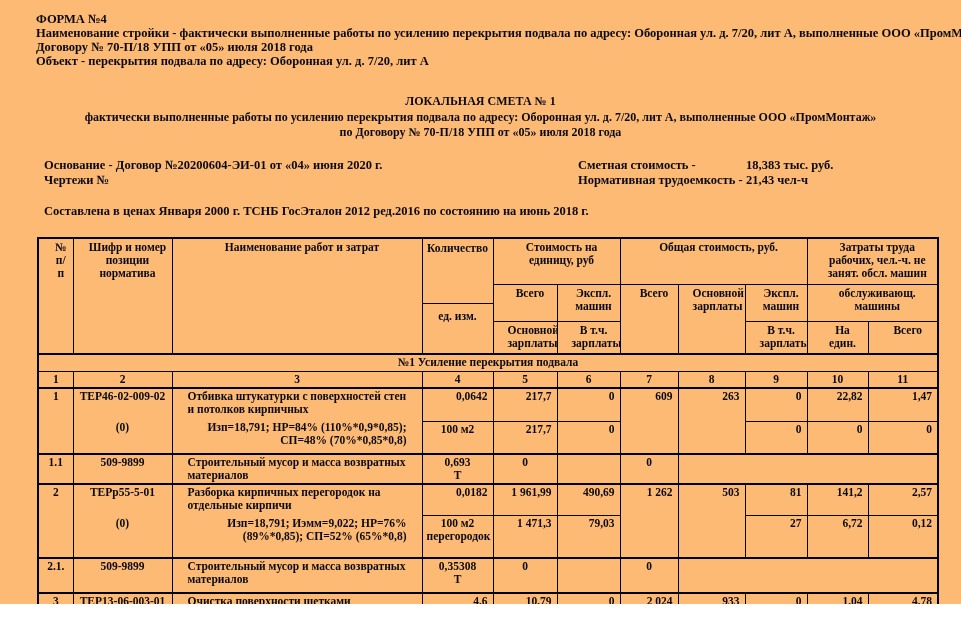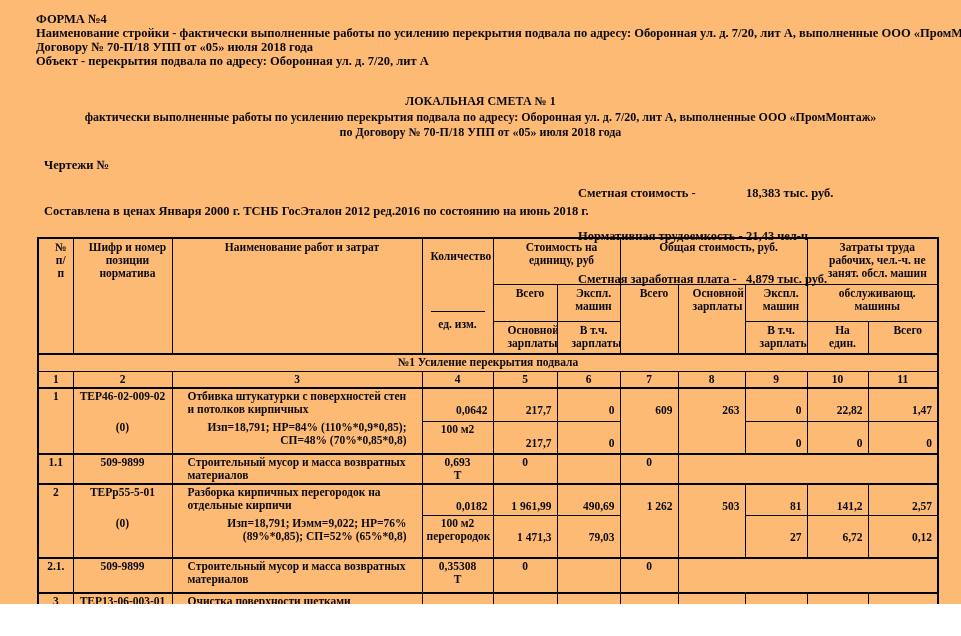--- a/index.html
+++ b/index.html
@@ -9,38 +9,38 @@
     font-weight:bold; color:#0a0a14; overflow:hidden;
   }
   
   .doc-head { position:absolute; left:36px; top:12px; width:915px; font-size:12.5px; line-height:14px; }
   .doc-head div { white-space:nowrap; }
   
   .title-block { position:absolute; left:0; top:94px; width:961px; text-align:center; font-size:12px; line-height:15.5px; }
   
   .basis-block { position:absolute; left:44px; top:158px; font-size:12.5px; line-height:15px; }
   .totals-block { position:absolute; left:578px; top:158px; font-size:12.5px; line-height:15px; }
-  .totals-row { display:flex;margin-top:28px; }
+  .totals-row { display:flex; }
   .totals-row .t-label { width:168px; }
   .prices-note { position:absolute; left:44px; top:204px; font-size:12.5px;font-family:Liberation Serif, serif; }
   
   .table-wrap { position:absolute; left:37px; top:237px; width:906px; height:381px; overflow:hidden; }
   table.est { border-collapse:collapse; table-layout:fixed; width:900px; border:2px solid #000; font-size:11.5px; line-height:13px; }
   .est th, .est td { border:1px solid #000; font-weight:bold; padding:1px 4px; vertical-align:top; overflow:hidden; }
   .est th { text-align:center; padding-top:2px;padding-left:14px; }
-  .qty-head { padding:8px !important; }
+  .qty-head { padding:0 !important; }
   .qty-head-top { height:61px; border-bottom:1px solid #000; padding-top:3px; text-align:center; }
   .qty-head-bot { padding-top:6px; text-align:center; }
   tr.thick td, tr.thick th { border-top-width:2px; }
   td.num { text-align:center; }
   td.code { text-align:center; padding:1px 2px; }
   .code2 { margin-top:18px; }
   td.name { text-align:left; padding:1px 15px; }
   .formula { margin-top:5px;text-align:right; }
-  td.v { text-align:right; padding:15px 5px 1px 2px; }
+  td.v { text-align:right; padding:1px 5px 1px 2px; }
   td.vc { text-align:center; }
   td.qc { text-align:center; }
   td.section { text-align:center; }
   
   .corner-btn {
     position:absolute; left:930px; top:621px; width:40px; height:22px;
     background:#d9d9d9; border:1px solid #aaaaaa; border-radius:4px;
   }
 </style>
 </head>
@@ -55,35 +55,32 @@
     <div>Объект - перекрытия подвала по адресу: Оборонная ул. д. 7/20, лит А</div>
   </div>
 
   <div class="title-block">
     <div>ЛОКАЛЬНАЯ СМЕТА № 1</div>
     <div>фактически выполненные работы по усилению перекрытия подвала по адресу: Оборонная ул. д. 7/20, лит А, выполненные ООО «ПромМонтаж»</div>
     <div>по Договору № 70-П/18 УПП от «05» июля 2018 года</div>
   </div>
 
   <div class="basis-block">
+    <div>Основание - Договор №20200604-ЭИ-01 от «04» июня 2020 г.</div>
     <div>Чертежи №</div>
   </div>
 
   <div class="totals-block">
     <div class="totals-row">
       <span class="t-label">Сметная стоимость -</span>
       <span>18,383 тыс. руб.</span>
     </div>
     <div class="totals-row">
       <span class="t-label">Нормативная трудоемкость -</span>
       <span>21,43 чел-ч</span>
-    </div>
-    <div class="totals-row">
-      <span class="t-label">Сметная заработная плата -</span>
-      <span>4,879 тыс. руб.</span>
     </div>
   </div>
 
   <div class="prices-note">Составлена в ценах Января 2000 г. ТСНБ ГосЭталон 2012 ред.2016 по состоянию на июнь 2018 г.</div>
 
   <div class="table-wrap">
   <table class="est">
     <colgroup>
       <col style="width:35px">
           <col style="width:99px">

